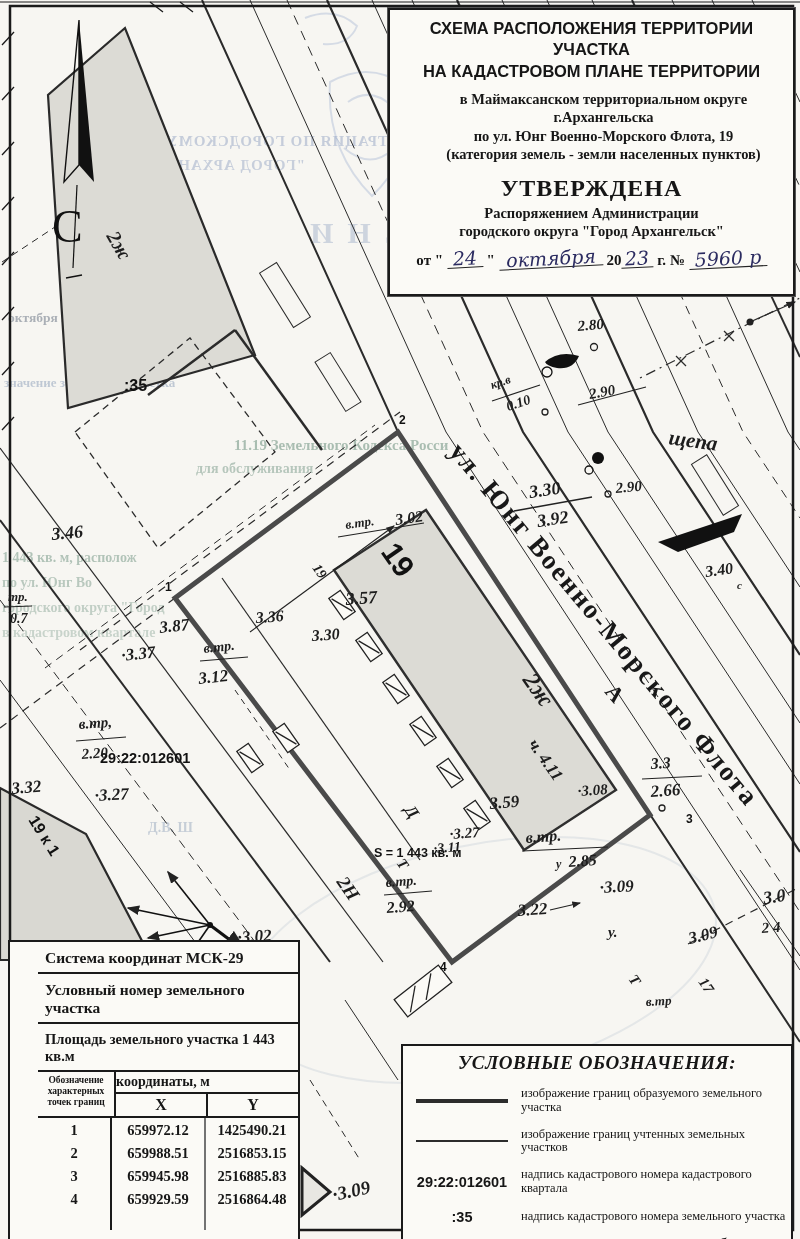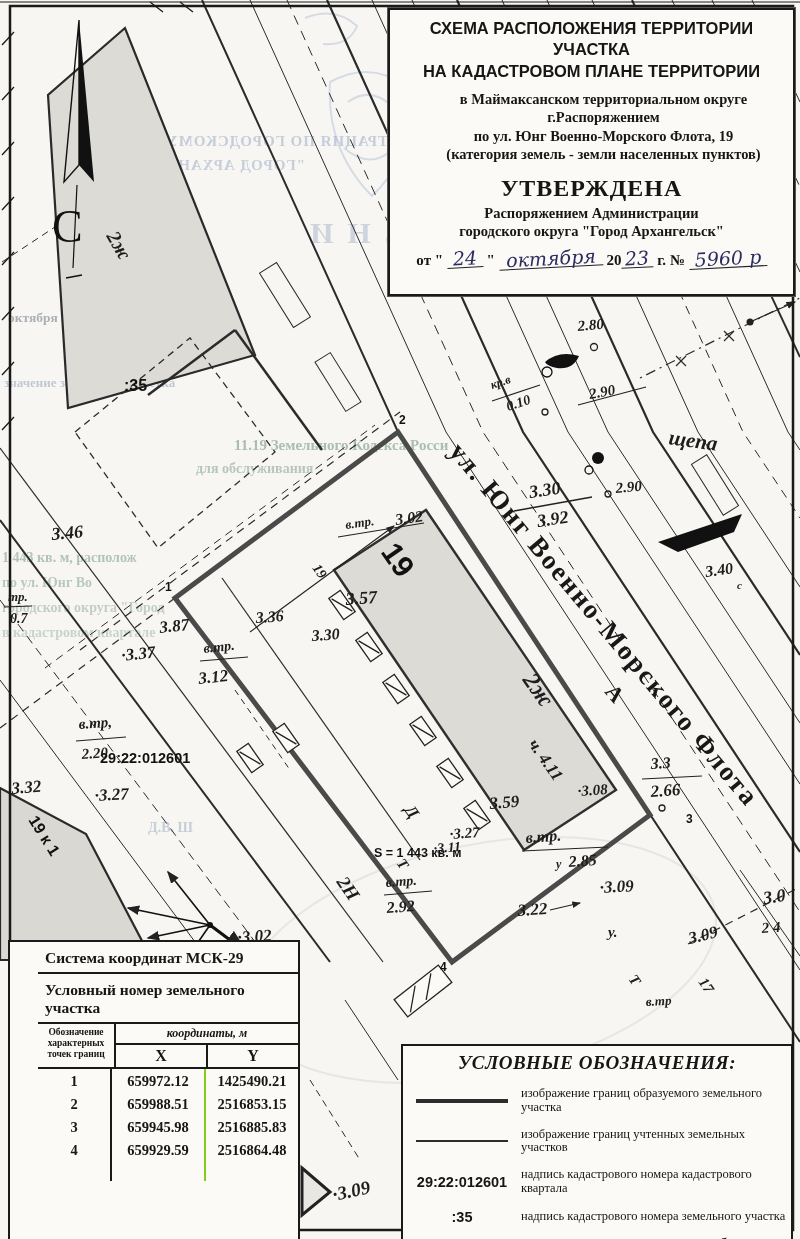--- a/index.html
+++ b/index.html
@@ -25,28 +25,28 @@
         color:#2b2b60;font-size:19px;border-bottom:1.5px solid #222;text-align:center;
         transform:rotate(-3deg);line-height:.9;}
   .hw-day{min-width:36px;} .hw-month{min-width:104px;} .hw-year{min-width:32px;} .hw-num{min-width:78px;}
 
   #coordbox{left:8px;top:940px;width:292px;height:328px;font-weight:bold;padding-left:28px;}
   .c-row{border-bottom:2px solid #1a1a1a;padding:7px 6px 5px 7px;font-size:15.5px;}
   .c-head{display:flex;border-bottom:2px solid #1a1a1a;}
   .c-head-left{width:72px;border-right:2px solid #1a1a1a;font-size:9.5px;line-height:1.15;
                padding:3px 2px;text-align:center;}
   .c-head-right{flex:1;}
-  .c-coord-title{text-align:center;font-size:12px;border-bottom:2px solid #1a1a1a;padding:2px 0;font-style:italic;}
+  .c-coord-title{font-size:14px;border-bottom:2px solid #1a1a1a;padding:2px 0;}
   .c-xy{display:flex;font-size:16px;}
   .c-xy div{flex:1;text-align:center;padding:2px 0;}
   .c-xy div:first-child{border-right:2px solid #1a1a1a;}
   .c-body{display:flex;height:112px;font-size:14.5px;}
   .c-col-n{width:72px;border-right:2px solid #1a1a1a;text-align:center;}
   .c-col{flex:1;text-align:center;}
-  .c-col-x{border-right:2px solid #84cc16;}
+  .c-col-x{border-right:2px solid #737373;}
   .c-body div p{margin:2px 0;line-height:1.45;}
 
   #legendbox{left:401px;top:1044px;width:392px;height:221px;}
   .l-title{text-align:center;font-style:italic;font-weight:bold;font-size:19px;margin-top:6px;letter-spacing:.5px;}
   .l-item{display:flex;align-items:center;margin-top:13px;}
   .l-sample{width:118px;display:flex;justify-content:center;flex-shrink:0;}
   .l-line-thick{width:92px;height:0;border-top:4px solid #2c2c2c;}
   .l-line-thin{width:92px;height:0;border-top:2px solid #2c2c2c;}
   .l-code{font-family:"Liberation Sans",sans-serif;font-weight:bold;font-size:14.5px;}
   .l-text{font-size:12.5px;line-height:1.1;}
@@ -326,21 +326,21 @@
       </g>
   </svg>
 
   <div id="titlebox" class="box">
     <div class="t-main">
       <div>СХЕМА РАСПОЛОЖЕНИЯ ТЕРРИТОРИИ УЧАСТКА</div>
       <div>НА КАДАСТРОВОМ ПЛАНЕ ТЕРРИТОРИИ</div>
     </div>
     <div class="t-addr">
       <div>в Маймаксанском территориальном округе</div>
-      <div>г.Распоряжением</div>
+      <div>г.Архангельска</div>
       <div>по ул. Юнг Военно-Морского Флота, 19</div>
       <div>(категория земель - земли населенных пунктов)</div>
     </div>
     <div class="t-approved">УТВЕРЖДЕНА</div>
     <div class="t-appby">
       <div>Распоряжением Администрации</div>
       <div>городского округа "Город Архангельск"</div>
     </div>
     <div class="t-date">
       <span>от "</span>
@@ -349,20 +349,21 @@
       <span class="hand hw-month">октября</span>
       <span>20</span><span class="hand hw-year">23</span>
       <span>г. №</span>
       <span class="hand hw-num">5960 р</span>
     </div>
   </div>
 
   <div id="coordbox" class="box">
     <div class="c-row">Система координат МСК-29</div>
     <div class="c-row">Условный номер земельного участка</div>
+    <div class="c-row" style="font-size:14.5px">Площадь земельного участка 1 443 кв.м</div>
     <div class="c-head">
       <div class="c-head-left">
         <div>Обозначение</div>
         <div>характерных</div>
         <div>точек границ</div>
       </div>
       <div class="c-head-right">
         <div class="c-coord-title">координаты, м</div>
         <div class="c-xy">
           <div>X</div>

